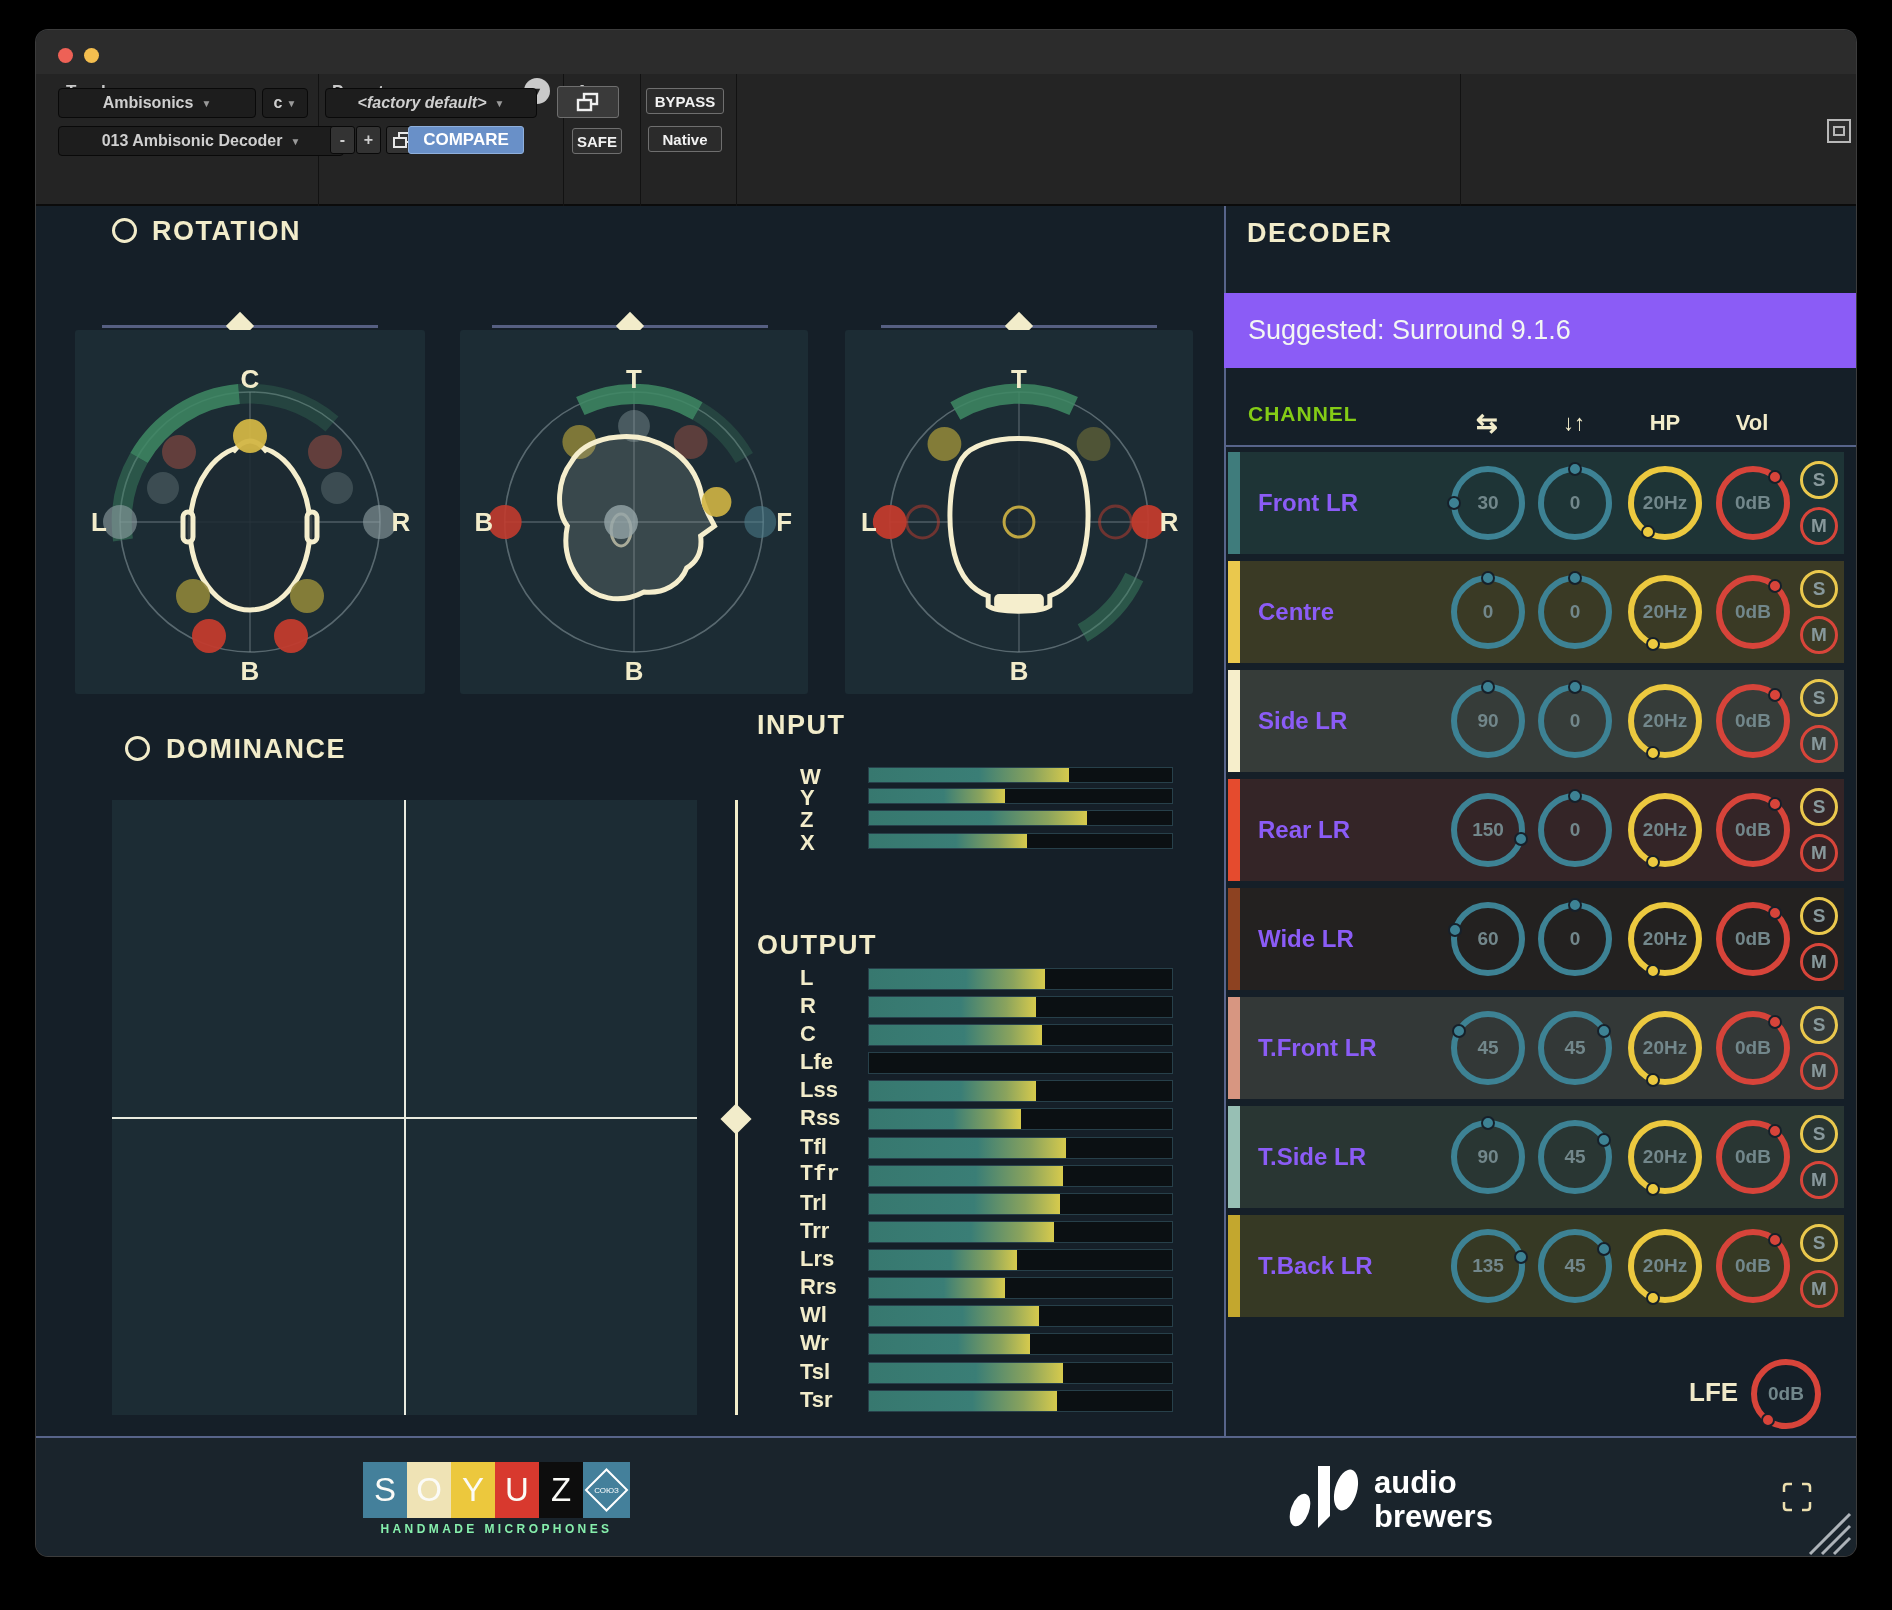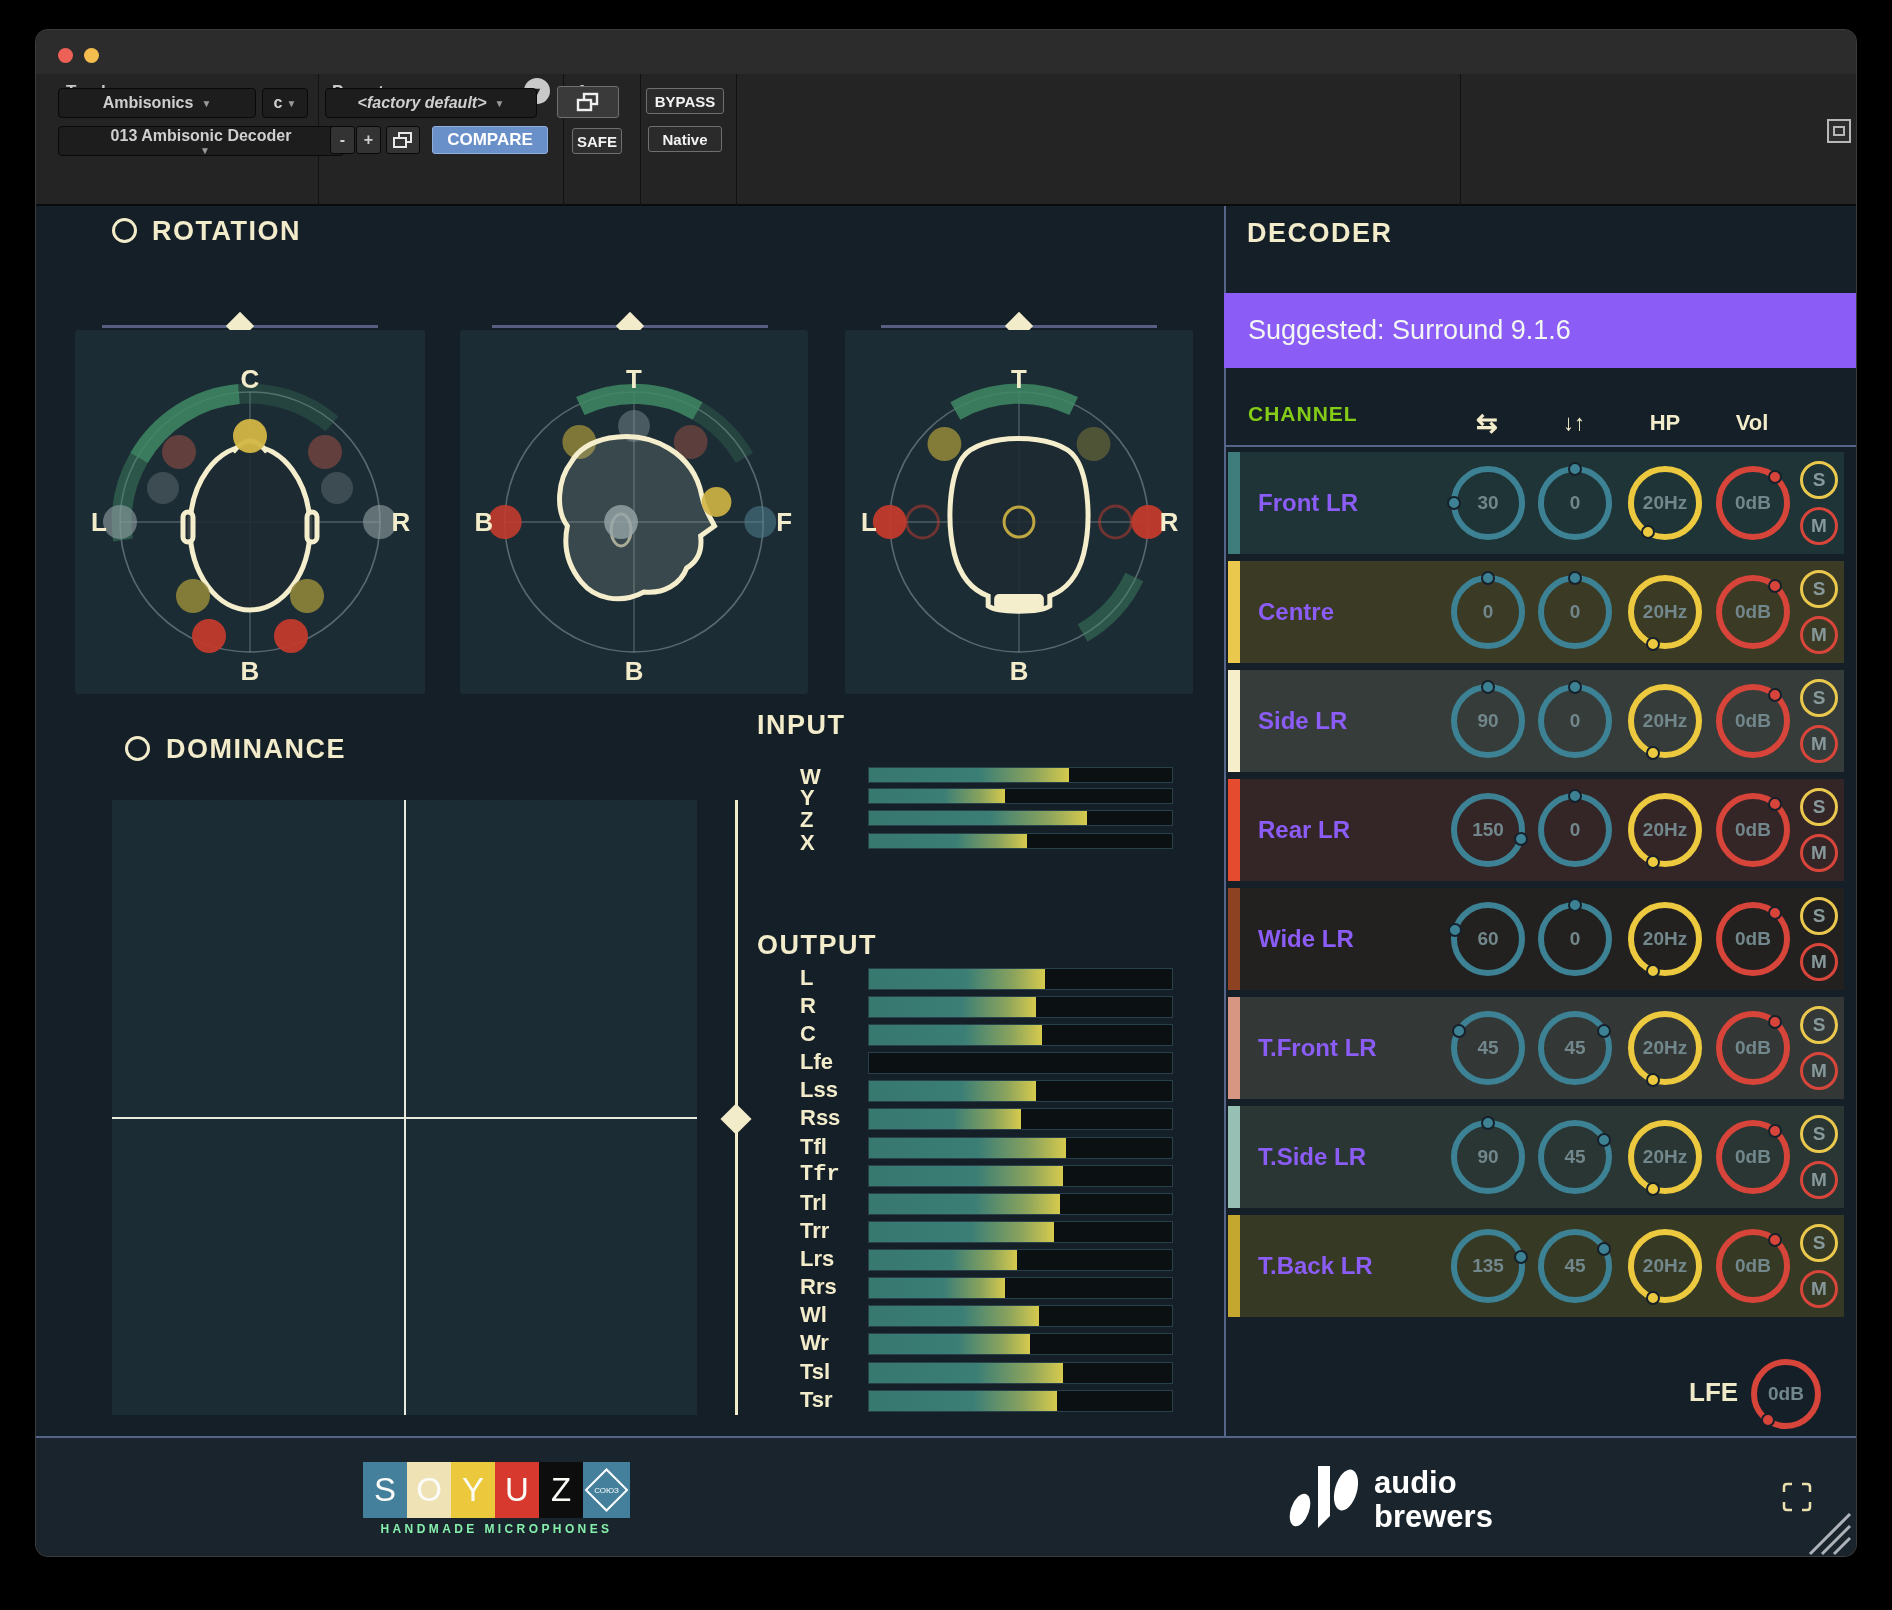--- a/index.html
+++ b/index.html
@@ -91,41 +91,41 @@
   <div class="abs tb-label" style="left:540px;top:52px;">Auto</div>
 
   <div class="abs btn-dark" style="left:22px;top:58px;width:198px;height:30px;">
     <span>Ambisonics</span>
     <span class="arrow">▼</span>
   </div>
   <div class="abs btn-dark" style="left:226px;top:58px;width:46px;height:30px;">
     <span>c</span>
     <span class="arrow" style="margin-left:4px;">▼</span>
   </div>
-  <div class="abs btn-dark" style="left:22px;top:96px;width:286px;height:30px;flex-direction:column;">
+  <div class="abs btn-dark" style="left:22px;top:96px;width:286px;height:30px;">
     <span>013 Ambisonic Decoder</span>
     <span class="arrow">▼</span>
   </div>
   <div class="abs btn-dark" style="left:289px;top:58px;width:212px;height:30px;font-style:italic;">
     <span>&lt;factory default&gt;</span>
     <span class="arrow">▼</span>
   </div>
   <div class="abs btn-dark" style="left:294px;top:96px;width:25px;height:28px;border-radius:3px;background:#333;">
     <span>-</span>
   </div>
   <div class="abs btn-dark" style="left:320px;top:96px;width:25px;height:28px;border-radius:3px;background:#333;">
     <span>+</span>
   </div>
   <div class="abs btn-dark" style="left:350px;top:96px;width:34px;height:28px;border-radius:3px;background:#333;">
     <svg width="22" height="18">
         <rect x="7" y="2" width="12" height="9" fill="none" stroke="#e8e8e8" stroke-width="2"></rect>
         <rect x="2" y="7" width="12" height="9" fill="#333" stroke="#e8e8e8" stroke-width="2"></rect>
       </svg>
   </div>
-  <div class="abs btn-compare" style="left:396px;top:96px;width:116px;height:28px;text-align:right;">
+  <div class="abs btn-compare" style="left:372px;top:96px;width:116px;height:28px;text-align:right;">
     <span>COMPARE</span>
   </div>
   <div class="abs btn-raised" style="left:521px;top:56px;width:62px;height:32px;background:#3a3a3a;">
     <svg width="24" height="20">
         <rect x="8" y="2" width="13" height="10" fill="none" stroke="#f0f0f0" stroke-width="2.4"></rect>
         <rect x="2" y="8" width="13" height="10" fill="#3a3a3a" stroke="#f0f0f0" stroke-width="2.4"></rect>
       </svg>
   </div>
   <div class="abs btn-raised" style="left:536px;top:98px;width:50px;height:26px;">
     <span>SAFE</span>

